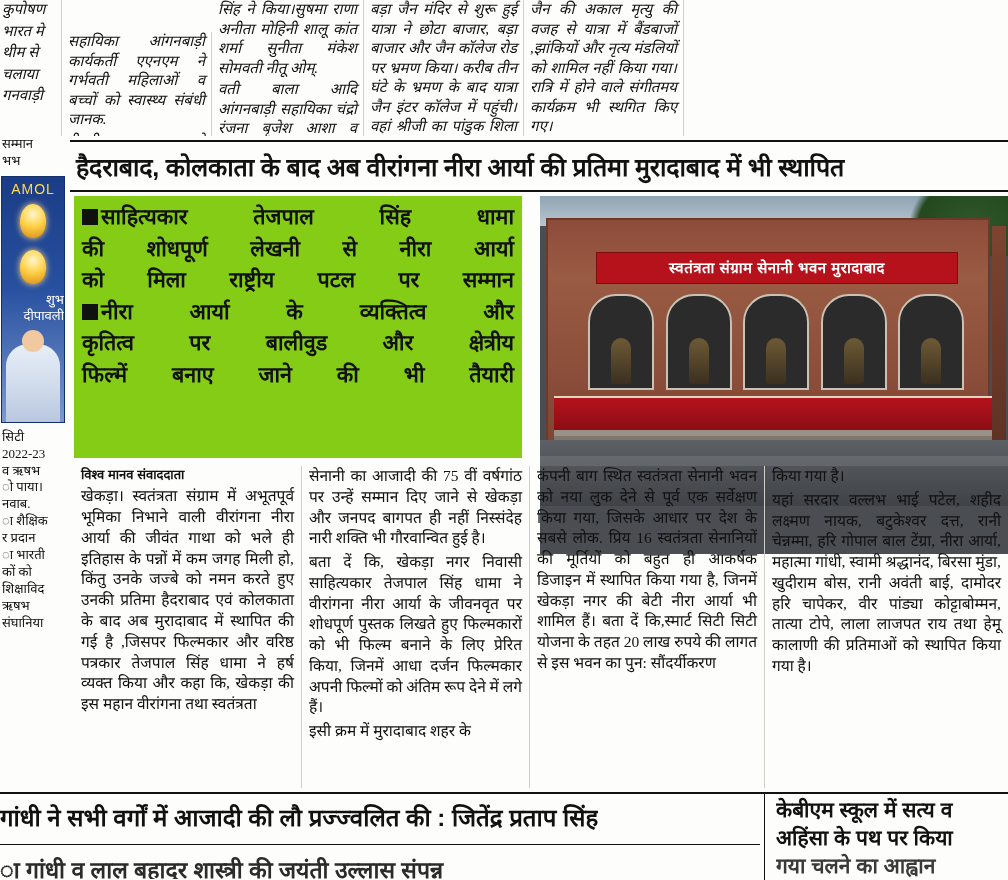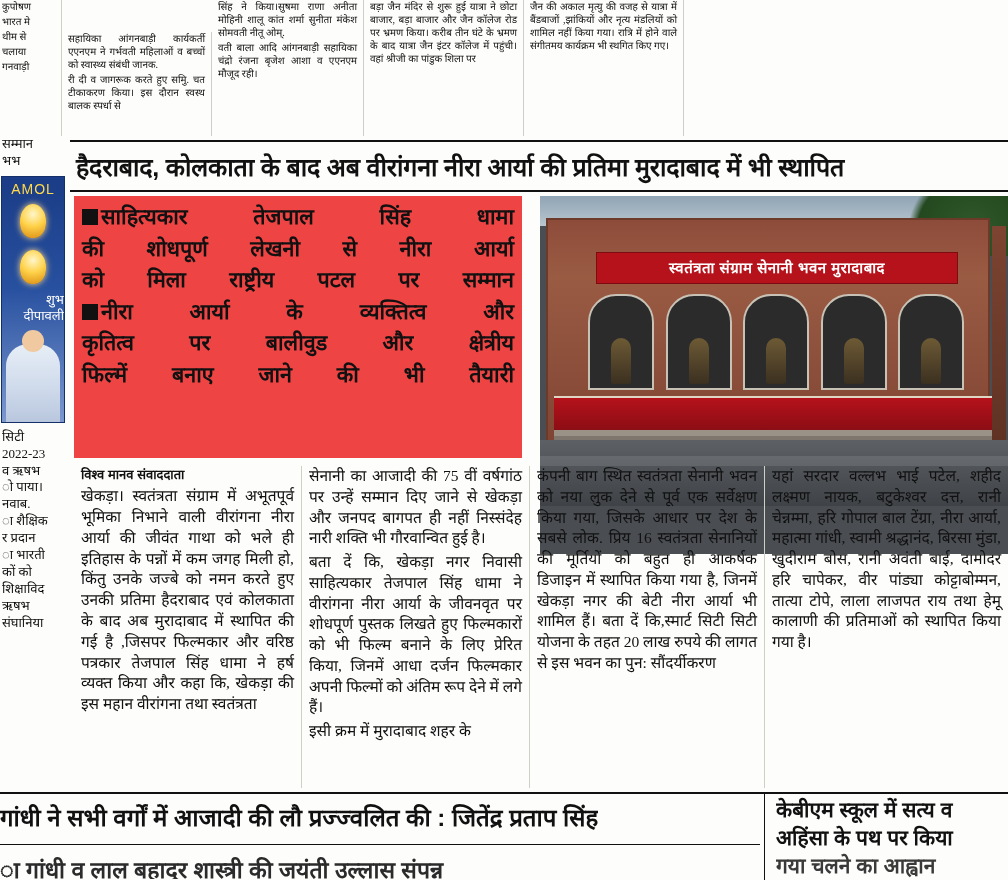--- a/index.html
+++ b/index.html
@@ -14,24 +14,25 @@
   .page{position:relative;width:1008px;height:880px;}
 
   
   .topband{
     position:absolute;left:0;top:0;width:1008px;height:136px;
     display:flex;
   }
   .tb-col{
     box-sizing:border-box;
     padding:0 6px;
-    font-size:10px;
+    font-size:15px;
     line-height:1.30;
     overflow:hidden;
     border-right:1px solid #cfcfc8;
+    font-style:italic;
   }
   .tb-col:last-child{border-right:none;}
   .tb-col p{margin:0 0 2px 0;text-align:justify;}
   .c0{width:62px;padding-left:2px;}
   .c1{width:150px;margin-top:32px;}
   .c2{width:152px;}
   .c3{width:160px;}
   .c4{width:160px;}
   .c6{width:164px;}
 
@@ -86,21 +87,21 @@
     border-top-left-radius:22px;border-top-right-radius:22px;
   }
   .person:after{
     content:"";position:absolute;left:16px;top:-14px;width:22px;height:22px;
     border-radius:50%;background:#f0c9a0;
   }
 
   
   .standfirst{
     position:absolute;left:74px;top:196px;width:448px;height:262px;
-    background:#ef4444;
+    background:#84cc16;
     padding:6px 8px 4px 8px;
     box-sizing:border-box;
   }
   .sf-line{
     font-family:"Liberation Sans", sans-serif;
     font-weight:bold;
     font-size:21.5px;
     line-height:1.47;
     text-align:justify;
     text-align-last:justify;
@@ -326,20 +327,21 @@
     </div>
     <div class="bcol bw2">
       <p>सेनानी का आजादी की 75 वीं वर्षगांठ पर उन्हें सम्मान दिए जाने से खेकड़ा और जनपद बागपत ही नहीं निस्संदेह नारी शक्ति भी गौरवान्वित हुई है।</p>
       <p>बता दें कि, खेकड़ा नगर निवासी साहित्यकार तेजपाल सिंह धामा ने वीरांगना नीरा आर्या के जीवनवृत पर शोधपूर्ण पुस्तक लिखते हुए फिल्मकारों को भी फिल्म बनाने के लिए प्रेरित किया, जिनमें आधा दर्जन फिल्मकार अपनी फिल्मों को अंतिम रूप देने में लगे हैं।</p>
       <p>इसी क्रम में मुरादाबाद शहर के</p>
     </div>
     <div class="bcol bw3">
       <p>कंपनी बाग स्थित स्वतंत्रता सेनानी भवन को नया लुक देने से पूर्व एक सर्वेक्षण किया गया, जिसके आधार पर देश के सबसे लोक. प्रिय 16 स्वतंत्रता सेनानियों की मूर्तियों को बहुत ही आकर्षक डिजाइन में स्थापित किया गया है, जिनमें खेकड़ा नगर की बेटी नीरा आर्या भी शामिल हैं। बता दें कि,स्मार्ट सिटी सिटी योजना के तहत 20 लाख रुपये की लागत से इस भवन का पुन: सौंदर्यीकरण</p>
     </div>
     <div class="bcol bw4">
+      <p>किया गया है।</p>
       <p>यहां सरदार वल्लभ भाई पटेल, शहीद लक्ष्मण नायक, बटुकेश्वर दत्त, रानी चेन्नम्मा, हरि गोपाल बाल टेंग्रा, नीरा आर्या, महात्मा गांधी, स्वामी श्रद्धानंद, बिरसा मुंडा, खुदीराम बोस, रानी अवंती बाई, दामोदर हरि चापेकर, वीर पांड्या कोट्टाबोम्मन, तात्या टोपे, लाला लाजपत राय तथा हेमू कालाणी की प्रतिमाओं को स्थापित किया गया है।</p>
     </div>
   </div>
 
   <div class="bottomband">
     <div class="bl-rule"></div>
     <div class="bl-left">
       <div class="t">गांधी ने सभी वर्गों में आजादी की लौ प्रज्ज्वलित की : जितेंद्र प्रताप सिंह</div>
     </div>
     <div class="bl-left2">

